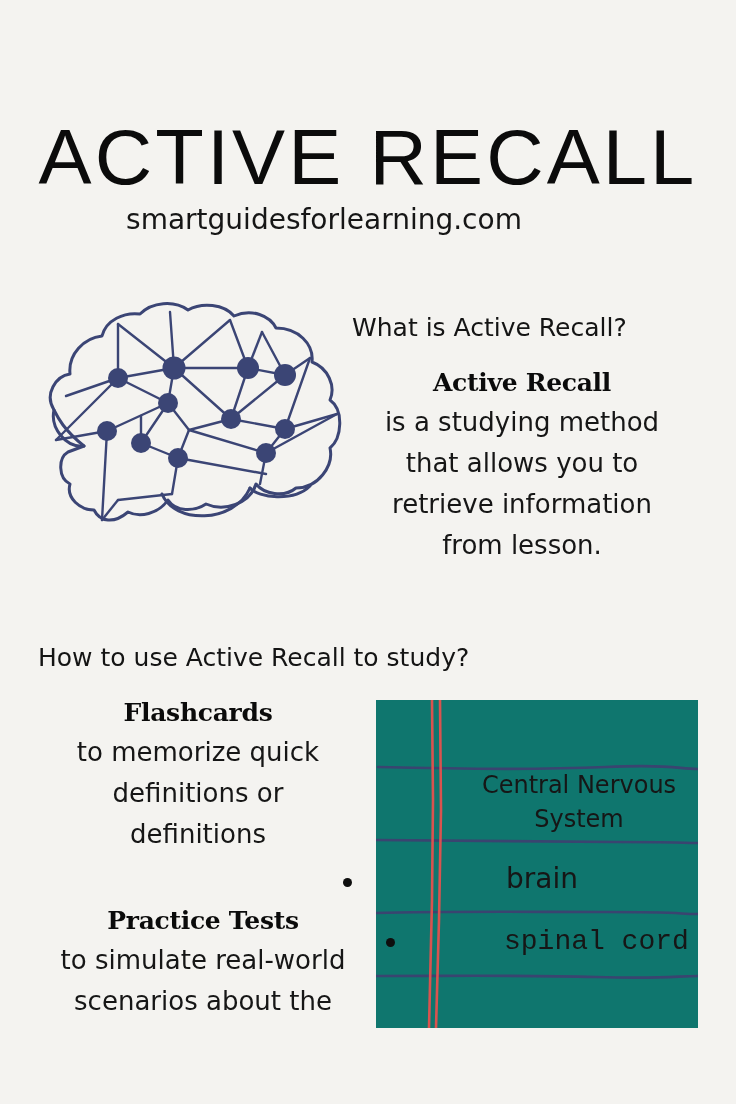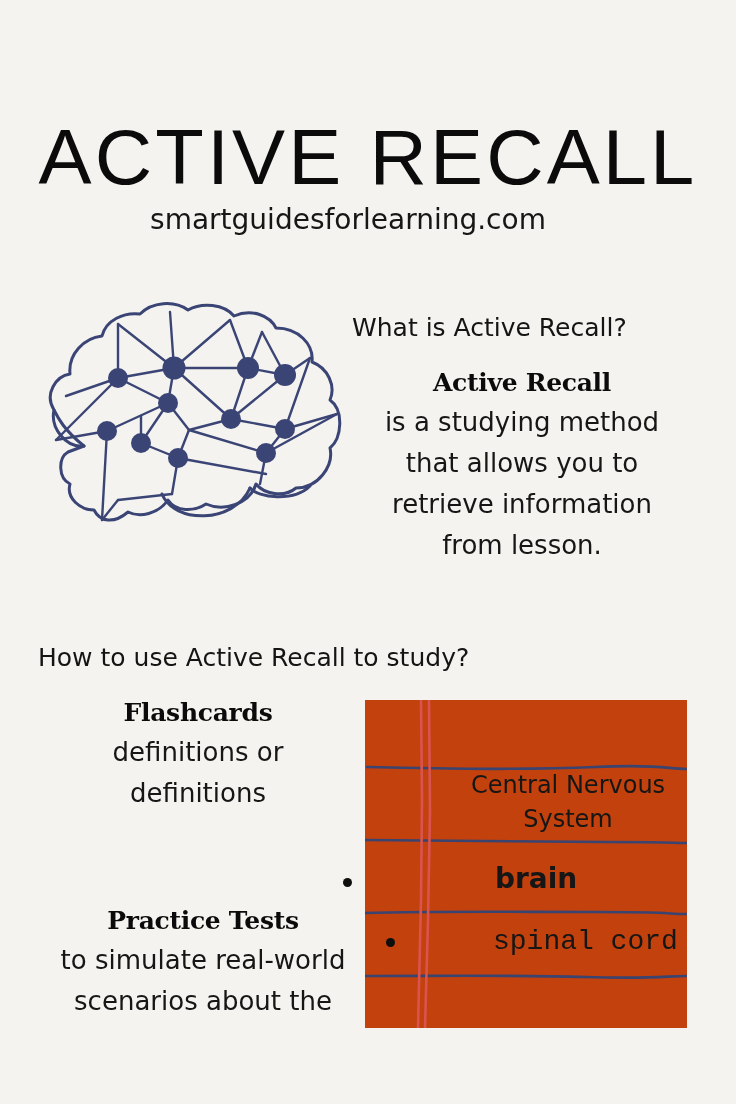--- a/index.html
+++ b/index.html
@@ -14,21 +14,21 @@
   .title {
     left: 0; width: 736px; top: 112px;
     text-align: center;
     font-family: "Liberation Sans", sans-serif;
     font-size: 78px; letter-spacing: 3px; font-weight: normal;
     line-height: 90px; color: #0b0b0b;
     transform: scaleX(1.02);
   }
   .site {
     left: 0; width: 648px; top: 200px;
-    text-align: center; font-size: 28px; line-height: 40px; color: #161616; padding-left: 24px;
+    text-align: center; font-size: 28px; line-height: 40px; color: #161616;
   }
   .brain { left: 44px; top: 298px; width: 300px; height: 235px; }
   .q1 {
     left: 352px; top: 310px; width: 360px;
     font-size: 25px; line-height: 36px; color: #141414;
   }
   .def {
     left: 348px; top: 364px; width: 348px; text-align: center;
   }
   .bold-serif {
@@ -40,29 +40,29 @@
     font-size: 26px; line-height: 41px; color: #161616;
   }
   .q2 {
     left: 38px; top: 640px; width: 560px;
     font-size: 25px; line-height: 36px; color: #141414;
   }
   .flash { left: 30px; top: 694px; width: 336px; text-align: center; }
   .practice { left: 30px; top: 862px; width: 346px; text-align: center; margin-top: 40px; }
   .practice .bold-serif { display: inline-block; }
   .paper {
-    left: 365px; top: 700px; width: 322px; height: 328px;
-    background: #c2410c;
+    left: 376px; top: 700px; width: 322px; height: 328px;
+    background: #0f766e;
   }
   .paper svg { position: absolute; left: 0; top: 0; }
   .paper-text {
     position: absolute; font-size: 25px; line-height: 34px; color: #161616; text-align: center;
   }
   .cns { left: 88px; top: 68px; width: 230px; font-size: 24px; line-height: 34px; }
-  .brain-item { left: 130px; top: 162px; font-size: 28px; font-weight: bold; }
+  .brain-item { left: 130px; top: 162px; font-size: 28px; }
   .spinal-item { left: 128px; top: 225px; font-size: 28px; font-family: Liberation Mono, monospace; }
   .bullet {
     position: absolute; width: 9px; height: 9px; border-radius: 50%; background: #0e0e0e;
   }
 </style>
 </head>
 <body>
 
 <div class="abs title">ACTIVE RECALL</div>
 <div class="abs site">smartguidesforlearning.com</div>
@@ -157,20 +157,21 @@
   <div class="body-text">is a studying method</div>
   <div class="body-text">that allows you to</div>
   <div class="body-text">retrieve information</div>
   <div class="body-text">from lesson.</div>
 </div>
 
 <div class="abs q2">How to use Active Recall to study?</div>
 
 <div class="abs flash">
   <div class="bold-serif">Flashcards</div>
+  <div class="body-text">to memorize quick</div>
   <div class="body-text">definitions or</div>
   <div class="body-text">definitions</div>
 </div>
 
 <div class="abs practice">
   <div class="bold-serif">Practice Tests</div>
   <div class="body-text">to simulate real-world</div>
   <div class="body-text">scenarios about the</div>
 </div>
 

